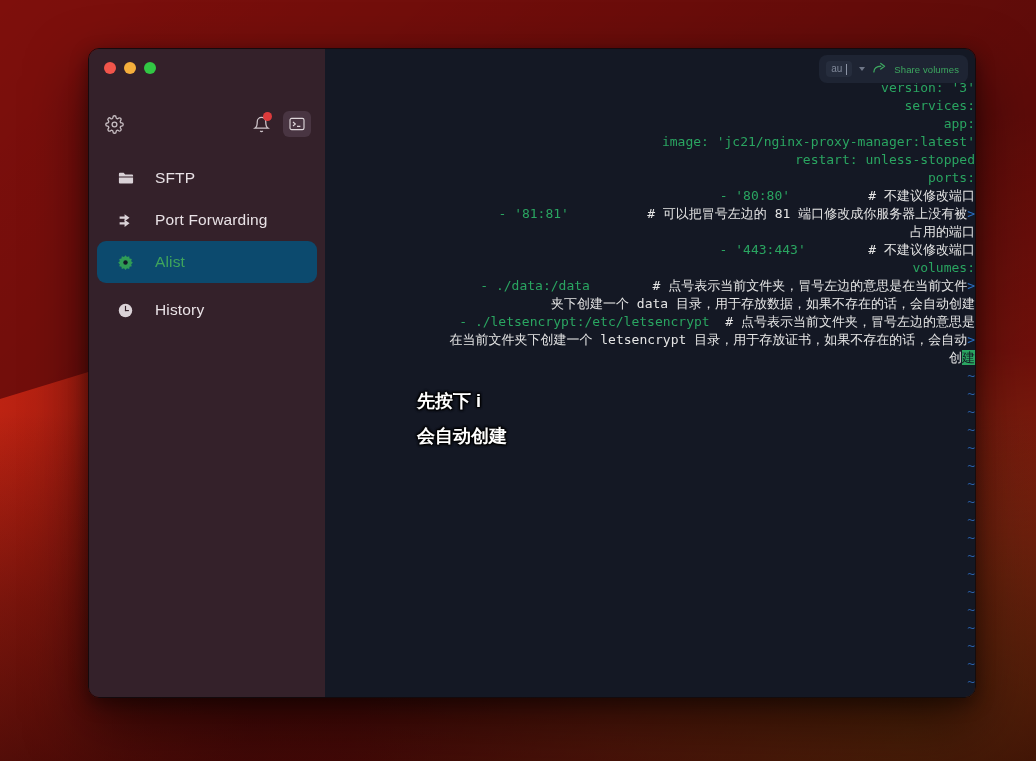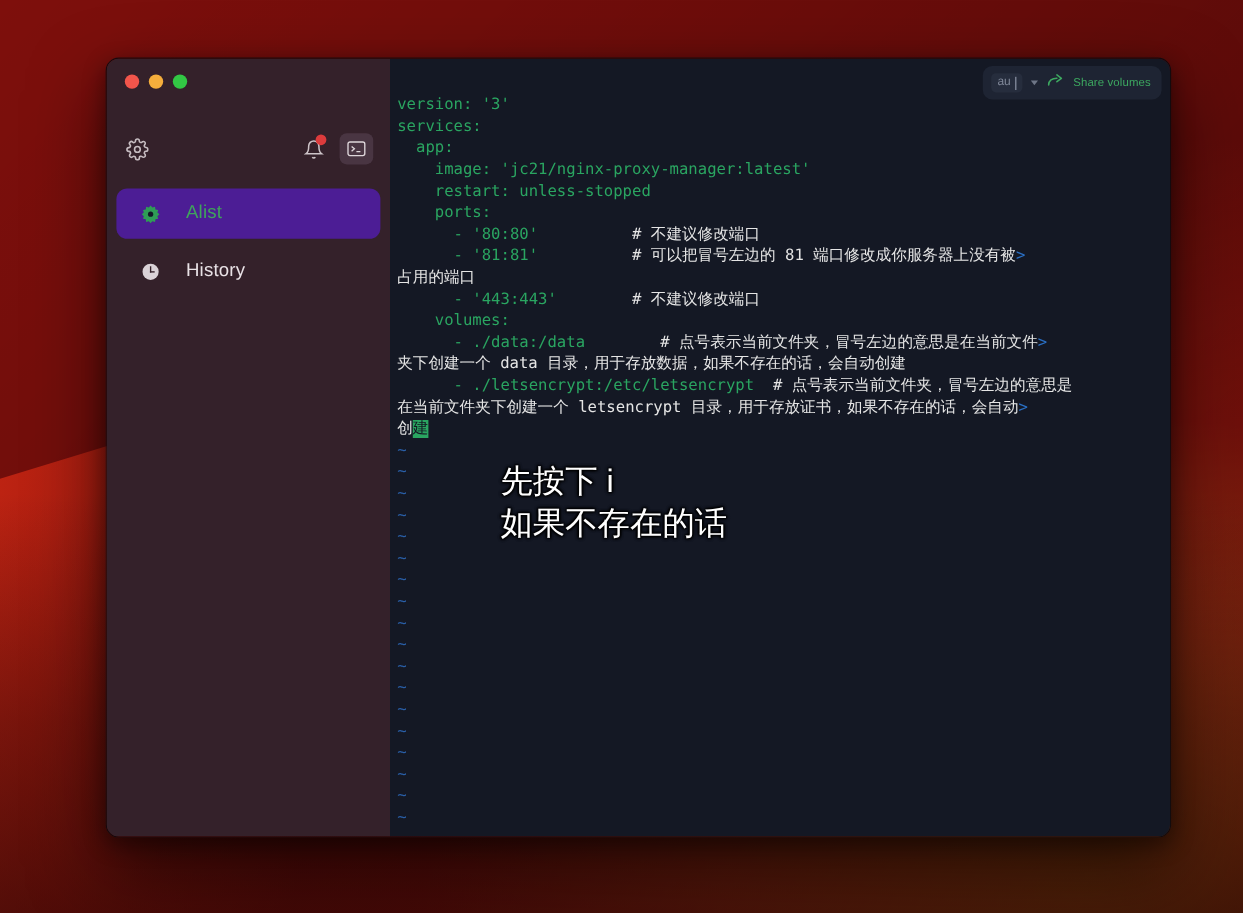--- a/index.html
+++ b/index.html
@@ -125,21 +125,21 @@
     width: 22px;
     flex: 0 0 22px;
     display: flex;
     align-items: center;
     justify-content: flex-start;
     margin-right: 16px;
     opacity: 0.92;
   }
   .nav-item .nav-label { letter-spacing: 0.15px; }
   .nav-item.selected {
-    background: #4c1d95;
+    background: #0c4a6e;
     color: #3fa45c;
   }
   .nav-item.selected .nav-icon { opacity: 1; }
   .nav-gap { height: 6px; }
 
   
   #terminal-pane {
     flex: 1;
     background: #141824;
     position: relative;
@@ -193,39 +193,39 @@
 
   #term-body {
     position: absolute;
     top: 0; left: 0; right: 0; bottom: 0;
     padding: 30px 0 0 6px;
     font-family: "DejaVu Sans Mono", monospace;
     font-size: 13px;
     line-height: 18px;
     white-space: pre;
   }
-  .tline { height: 18px; color: #2aa561; }
+  .tline { height: 18px; color: #2aa561; text-align: right; }
   .c-code { color: #2aa561; }
   .c-comment { color: #e5e5e5; }
   .c-tilde { color: #2a5fa8; }
   .c-wrap { color: #2a6fc4; }
   .cursor-cell {
     background: #2aa561;
     color: #141824;
   }
 
   
   #caption {
     position: absolute;
     left: 417px;
     top: 384px;
     z-index: 9;
     font-family: "Liberation Sans", sans-serif;
-    font-weight: normal;
-    font-size: 27px;
+    font-weight: bold;
+    font-size: 18px;
     line-height: 35px;
     color: #ffffff;
     text-shadow:
       0 0 3px rgba(0,0,0,0.95),
       1px 1px 2px rgba(0,0,0,0.9),
       -1px 1px 2px rgba(0,0,0,0.9),
       1px -1px 2px rgba(0,0,0,0.9),
       -1px -1px 2px rgba(0,0,0,0.9);
     white-space: pre;
   }
@@ -268,21 +268,39 @@
             <rect x="1.5" y="1.5" width="21" height="17" rx="2.5"></rect>
             <polyline points="6,7 9.5,10 6,13"></polyline>
             <line x1="12" y1="13.5" x2="17" y2="13.5"></line>
           </svg>
         </div>
       </div>
 
       <div id="nav-list">
 
 
-
+        <div class="nav-item">
+          <span class="nav-icon">
+            <svg width="18" height="17" viewBox="0 0 24 24" fill="#e9e2e6" stroke="none">
+              <path d="M2 5.5a1.5 1.5 0 0 1 1.5-1.5h5.2l2.1 2.3H20.5A1.5 1.5 0 0 1 22 7.8v1.2H2z"></path>
+              <path d="M2 10.5h20v7.2a1.5 1.5 0 0 1-1.5 1.5h-17A1.5 1.5 0 0 1 2 17.7z"></path>
+            </svg>
+          </span>
+          <span class="nav-label">SFTP</span>
+        </div>
+
+        <div class="nav-item">
+          <span class="nav-icon">
+            <svg width="18" height="17" viewBox="0 0 24 24" fill="#e9e2e6" stroke="none">
+              <path d="M3 6.5 L10 6.5 L10 3 L17 8 L10 13 L10 9.5 L3 9.5 Z"></path>
+              <path d="M3 14.5 L10 14.5 L10 11 L17 16 L10 21 L10 17.5 L3 17.5 Z"></path>
+            </svg>
+          </span>
+          <span class="nav-label">Port Forwarding</span>
+        </div>
 
 
         <div class="nav-item selected">
           <span class="nav-icon">
             <svg width="17" height="17" viewBox="0 0 24 24" fill="#2f9c56" stroke="none">
               <path d="M12 1.8 l2.1 2.4 3.1-0.9 0.5 3.2 3.2 0.5-0.9 3.1 2.4 2.1-2.4 2.1 0.9 3.1-3.2 0.5-0.5 3.2-3.1-0.9L12 22.6l-2.1-2.4-3.1 0.9-0.5-3.2-3.2-0.5 0.9-3.1L1.6 12.2l2.4-2.1-0.9-3.1 3.2-0.5 0.5-3.2 3.1 0.9z"></path>
               <circle cx="12" cy="12" r="3.1" fill="#121726"></circle>
             </svg>
           </span>
           <span class="nav-label">Alist</span>
@@ -319,15 +337,15 @@
           </svg>
         </span>
         <span id="share-label">Share volumes</span>
       </div>
 
       <div id="term-body"><div class="tline"><span class="c-code">version: '3'</span></div><div class="tline"><span class="c-code">services:</span></div><div class="tline"><span class="c-code">  app:</span></div><div class="tline"><span class="c-code">    image: 'jc21/nginx-proxy-manager:latest'</span></div><div class="tline"><span class="c-code">    restart: unless-stopped</span></div><div class="tline"><span class="c-code">    ports:</span></div><div class="tline"><span class="c-code">      - '80:80'</span><span class="c-comment">          # 不建议修改端口</span></div><div class="tline"><span class="c-code">      - '81:81'</span><span class="c-comment">          # 可以把冒号左边的 81 端口修改成你服务器上没有被</span><span class="c-wrap">&gt;</span></div><div class="tline"><span class="c-comment">占用的端口</span></div><div class="tline"><span class="c-code">      - '443:443'</span><span class="c-comment">        # 不建议修改端口</span></div><div class="tline"><span class="c-code">    volumes:</span></div><div class="tline"><span class="c-code">      - ./data:/data</span><span class="c-comment">        # 点号表示当前文件夹，冒号左边的意思是在当前文件</span><span class="c-wrap">&gt;</span></div><div class="tline"><span class="c-comment">夹下创建一个 data 目录，用于存放数据，如果不存在的话，会自动创建</span></div><div class="tline"><span class="c-code">      - ./letsencrypt:/etc/letsencrypt</span><span class="c-comment">  # 点号表示当前文件夹，冒号左边的意思是</span></div><div class="tline"><span class="c-comment">在当前文件夹下创建一个 letsencrypt 目录，用于存放证书，如果不存在的话，会自动</span><span class="c-wrap">&gt;</span></div><div class="tline"><span class="c-comment">创</span><span class="cursor-cell">建</span></div><div class="tline"><span class="c-tilde">~</span></div><div class="tline"><span class="c-tilde">~</span></div><div class="tline"><span class="c-tilde">~</span></div><div class="tline"><span class="c-tilde">~</span></div><div class="tline"><span class="c-tilde">~</span></div><div class="tline"><span class="c-tilde">~</span></div><div class="tline"><span class="c-tilde">~</span></div><div class="tline"><span class="c-tilde">~</span></div><div class="tline"><span class="c-tilde">~</span></div><div class="tline"><span class="c-tilde">~</span></div><div class="tline"><span class="c-tilde">~</span></div><div class="tline"><span class="c-tilde">~</span></div><div class="tline"><span class="c-tilde">~</span></div><div class="tline"><span class="c-tilde">~</span></div><div class="tline"><span class="c-tilde">~</span></div><div class="tline"><span class="c-tilde">~</span></div><div class="tline"><span class="c-tilde">~</span></div><div class="tline"><span class="c-tilde">~</span></div></div>
     </div>
 
   </div>
 
-  <div id="caption"><div>先按下 i</div><div>如果不存在的话</div></div>
+  <div id="caption"><div>先按下 i</div><div>会自动创建</div></div>
 
 </div>
 
 </body></html>

